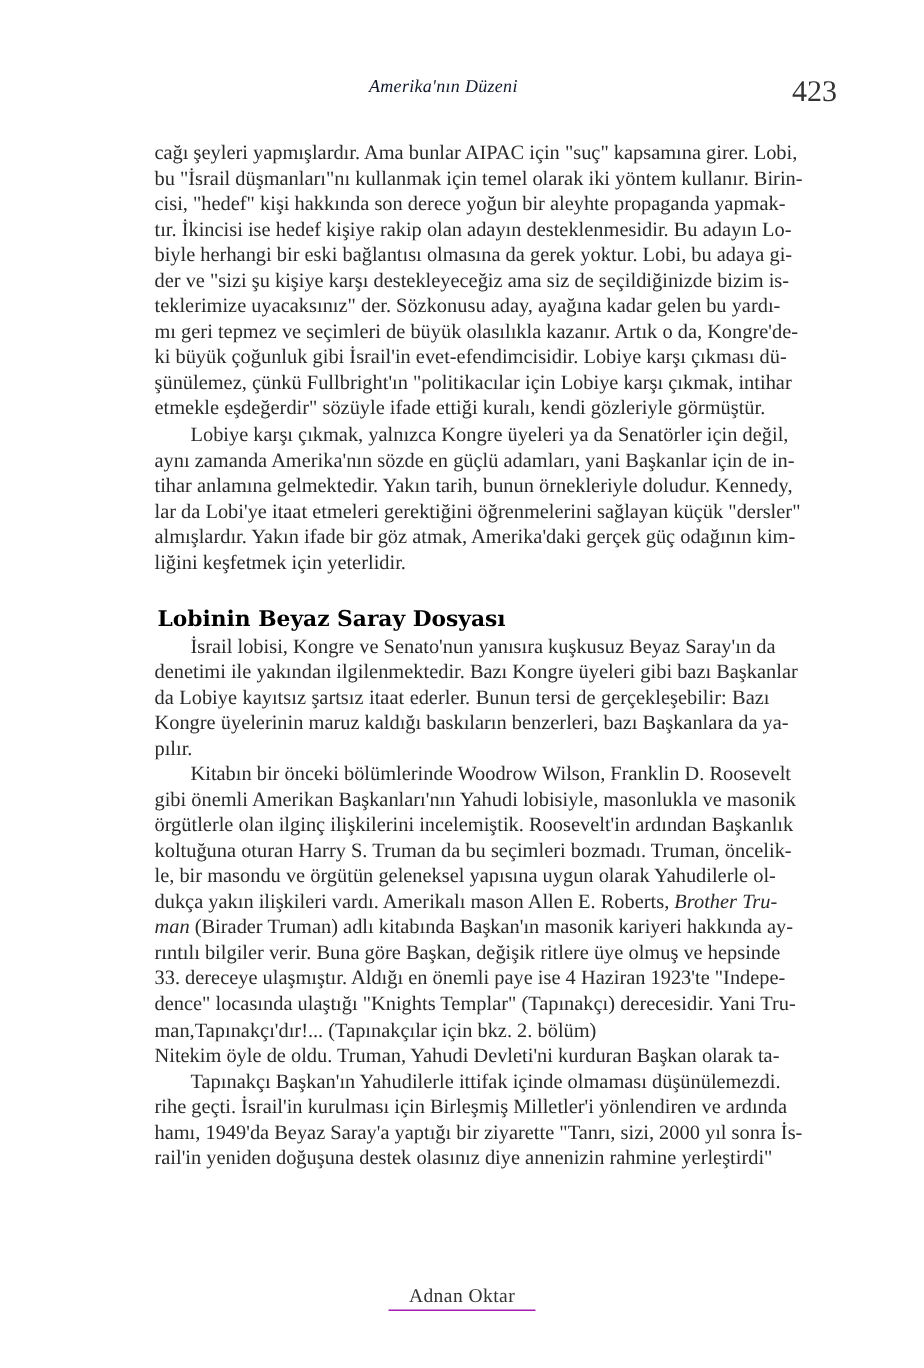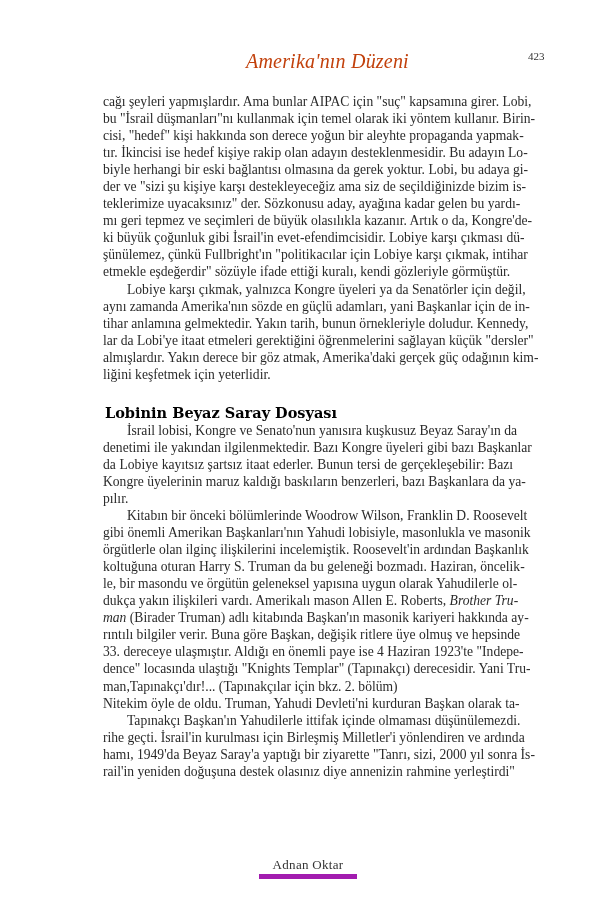--- a/index.html
+++ b/index.html
@@ -26,29 +26,29 @@
       top: 50px;
       left: 0;
       width: 616px;
       height: 20px;
     }
     .running-title {
       position: absolute;
       left: 246px;
       top: 0;
       font-style: italic;
-      font-size: 20px;
-      color: #c2410c;
+      font-size: 12px;
+      color: #0f172a;
       letter-spacing: 0.2px;
     }
     .page-number {
       position: absolute;
       left: 528px;
       top: 0;
-      font-size: 11px;
+      font-size: 20px;
       color: #333;
     }
     .body-text {
       position: absolute;
       left: 103px;
       top: 93px;
       width: 410px;
       font-size: 13.6px;
       line-height: 17.05px;
       text-align: justify;
@@ -83,21 +83,21 @@
       top: 855px;
       left: 0;
       width: 616px;
       text-align: center;
     }
     .footer-author {
       display: inline-block;
       font-size: 13px;
       color: #333;
       padding: 0 14px 1px 14px;
-      border-bottom: 5px solid #a21caf;
+      border-bottom: 1px solid #a21caf;
       letter-spacing: 0.3px;
     }
   </style>
 </head>
 <body>
 
 <div class="page">
 
   <div class="running-head">
     <span class="running-title">Amerika'nın Düzeni</span>
@@ -117,38 +117,38 @@
           <span class="line">mı geri tepmez ve seçimleri de büyük olasılıkla kazanır. Artık o da, Kongre'de-</span>
           <span class="line">ki büyük çoğunluk gibi İsrail'in evet-efendimcisidir. Lobiye karşı çıkması dü-</span>
           <span class="line">şünülemez, çünkü Fullbright'ın "politikacılar için Lobiye karşı çıkmak, intihar</span>
           <span class="line last">etmekle eşdeğerdir" sözüyle ifade ettiği kuralı, kendi gözleriyle görmüştür.</span>
         </div>
         <div>
           <span class="line indent">Lobiye karşı çıkmak, yalnızca Kongre üyeleri ya da Senatörler için değil,</span>
           <span class="line">aynı zamanda Amerika'nın sözde en güçlü adamları, yani Başkanlar için de in-</span>
           <span class="line">tihar anlamına gelmektedir. Yakın tarih, bunun örnekleriyle doludur. Kennedy,</span>
           <span class="line">lar da Lobi'ye itaat etmeleri gerektiğini öğrenmelerini sağlayan küçük "dersler"</span>
-          <span class="line">almışlardır. Yakın derece bir göz atmak, Amerika'daki gerçek güç odağının kim-</span>
+          <span class="line">almışlardır. Yakın ifade bir göz atmak, Amerika'daki gerçek güç odağının kim-</span>
           <span class="line last">liğini keşfetmek için yeterlidir.</span>
         </div>
       </div>
     <div class="section-heading">Lobinin Beyaz Saray Dosyası</div>
     <div id="section-body">
         <div>
           <span class="line indent">İsrail lobisi, Kongre ve Senato'nun yanısıra kuşkusuz Beyaz Saray'ın da</span>
           <span class="line">denetimi ile yakından ilgilenmektedir. Bazı Kongre üyeleri gibi bazı Başkanlar</span>
           <span class="line">da Lobiye kayıtsız şartsız itaat ederler. Bunun tersi de gerçekleşebilir: Bazı</span>
           <span class="line">Kongre üyelerinin maruz kaldığı baskıların benzerleri, bazı Başkanlara da ya-</span>
           <span class="line last">pılır.</span>
         </div>
         <div>
           <span class="line indent">Kitabın bir önceki bölümlerinde Woodrow Wilson, Franklin D. Roosevelt</span>
           <span class="line">gibi önemli Amerikan Başkanları'nın Yahudi lobisiyle, masonlukla ve masonik</span>
           <span class="line">örgütlerle olan ilginç ilişkilerini incelemiştik. Roosevelt'in ardından Başkanlık</span>
-          <span class="line">koltuğuna oturan Harry S. Truman da bu geleneği bozmadı. Haziran, öncelik-</span>
+          <span class="line">koltuğuna oturan Harry S. Truman da bu seçimleri bozmadı. Truman, öncelik-</span>
           <span class="line">le, bir masondu ve örgütün geleneksel yapısına uygun olarak Yahudilerle ol-</span>
           <span class="line">dukça yakın ilişkileri vardı. Amerikalı mason Allen E. Roberts, <em>Brother Tru-</em></span>
           <span class="line"><em>man</em> (Birader Truman) adlı kitabında Başkan'ın masonik kariyeri hakkında ay-</span>
           <span class="line">rıntılı bilgiler verir. Buna göre Başkan, değişik ritlere üye olmuş ve hepsinde</span>
           <span class="line">33. dereceye ulaşmıştır. Aldığı en önemli paye ise 4 Haziran 1923'te "Indepe-</span>
           <span class="line">dence" locasında ulaştığı "Knights Templar" (Tapınakçı) derecesidir. Yani Tru-</span>
           <span class="line last">man,Tapınakçı'dır!... (Tapınakçılar için bkz. 2. bölüm)</span>
         </div>
         <div>
           <span class="line">Nitekim öyle de oldu. Truman, Yahudi Devleti'ni kurduran Başkan olarak ta-</span>

